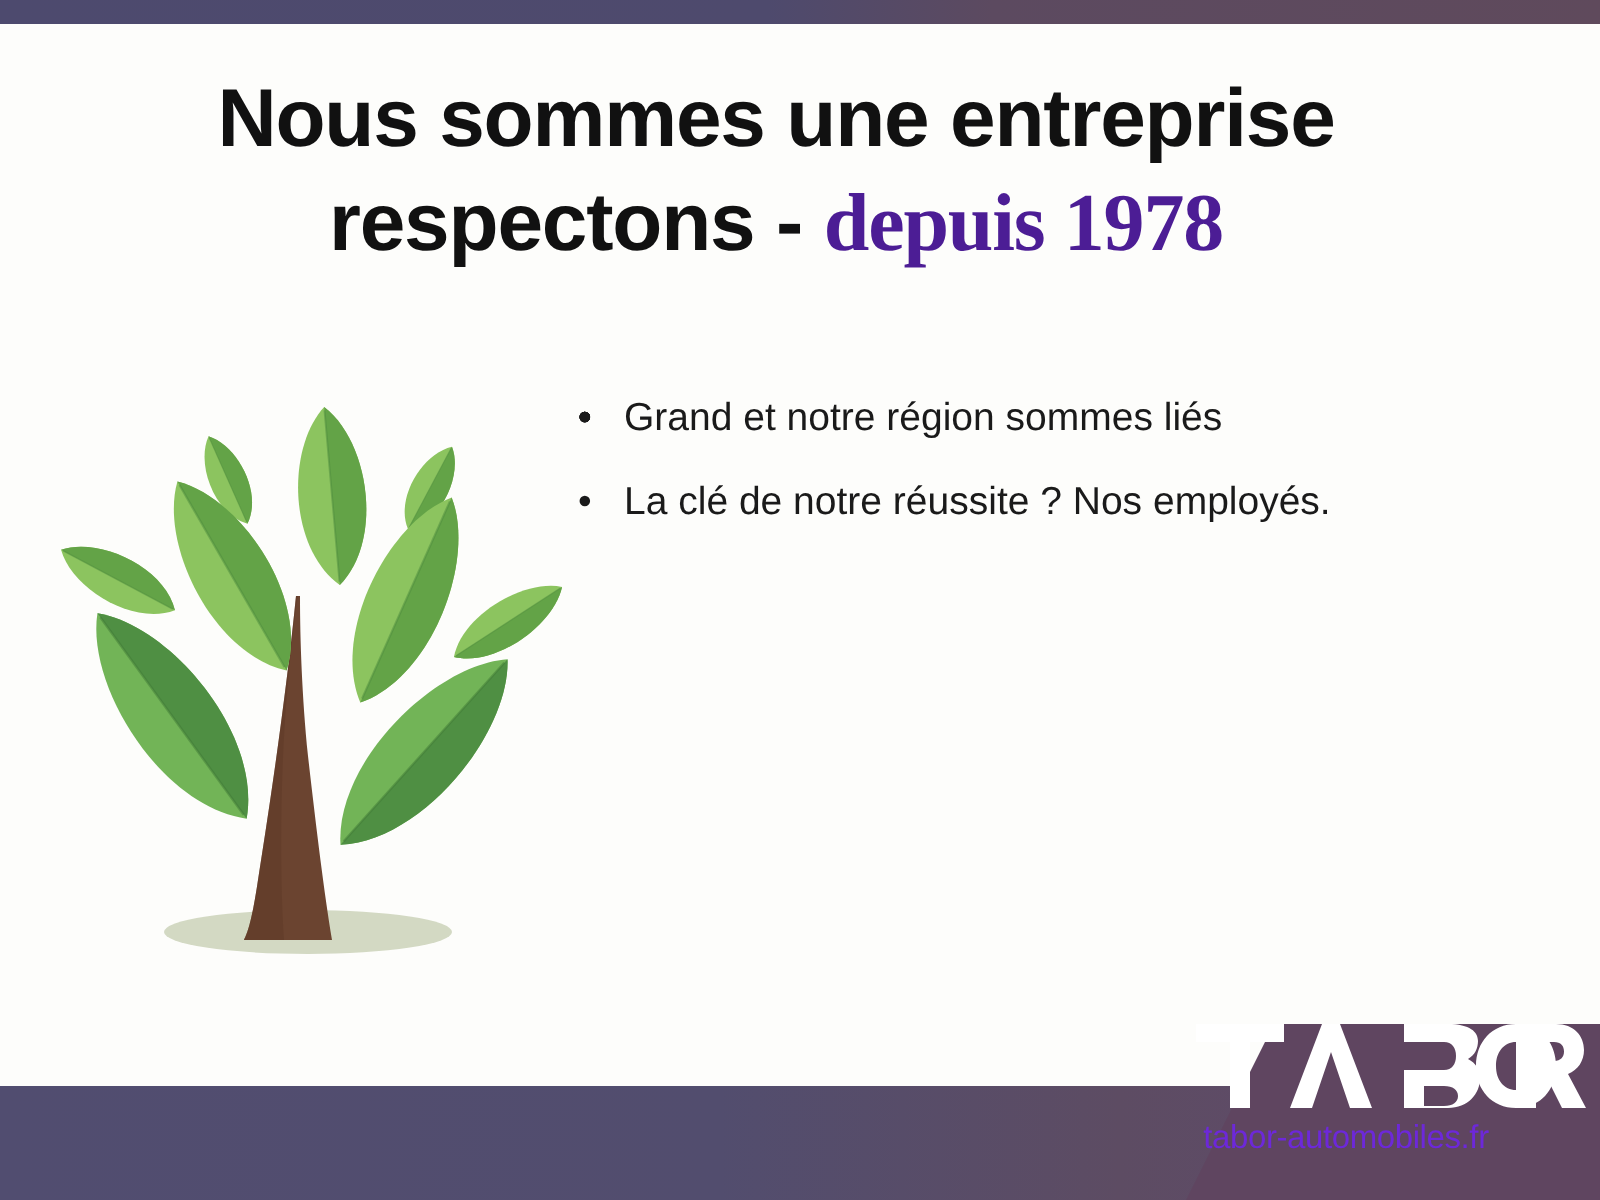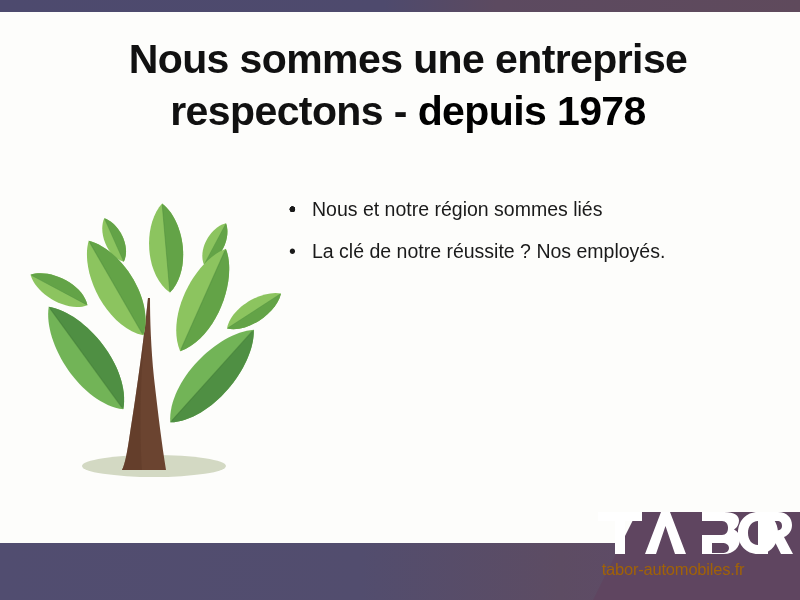--- a/index.html
+++ b/index.html
@@ -35,30 +35,30 @@
     position: absolute;
     left: 553px; top: 510px;
     width: 247px; height: 90px;
     background: #5f4560;
     clip-path: polygon(40px 100%, 84px 2px, 100% 2px, 100% 100%);
   }
 
   
   .headline {
     position: absolute;
-    left: 48px; top: 34px;
+    left: 28px; top: 34px;
     width: 720px;
     text-align: center;
     font-size: 41px;
     font-weight: bold;
     line-height: 1.26;
     letter-spacing: -0.6px;
     color: #111111;
   }
-  .headline .accent { color: #000000; }
+  .headline .accent { color: #4c1d95; font-family: Liberation Serif, serif; }
 
   
   .bullets {
     position: absolute;
     left: 286px; top: 188px;
     width: 490px;
     list-style: none;
     margin: 0;
     padding: 0;
   }
@@ -89,21 +89,21 @@
     left: 598px; top: 512px;
     width: 196px; height: 42px;
   }
   .tagline {
     position: absolute;
     left: 553px; top: 560px;
     width: 240px;
     text-align: center;
     padding-right: 5px;
     font-size: 16.5px;
-    color: #a16207;
+    color: #6d28d9;
     letter-spacing: -0.2px;
   }
 </style>
 </head>
 <body>
 
 <div class="slide">
 
   <div class="top-bar"></div>
 
@@ -170,21 +170,21 @@
       <span class="dot">•</span>
     </li>
     <li>
       <span class="dot">•</span>
     </li>
     <li>
       <span class="dot">•</span>
     </li>
     <li>
       <span class="dot">•</span>
-      <span>Nous et notre région sommes liés</span>
+      <span>Grand et notre région sommes liés</span>
     </li>
     <li>
       <span class="dot">•</span>
       <span>La clé de notre réussite ? Nos employés.</span>
     </li>
   </ul>
 
   <div class="bottom-bar"></div>
   <div class="logo-badge"></div>
 

